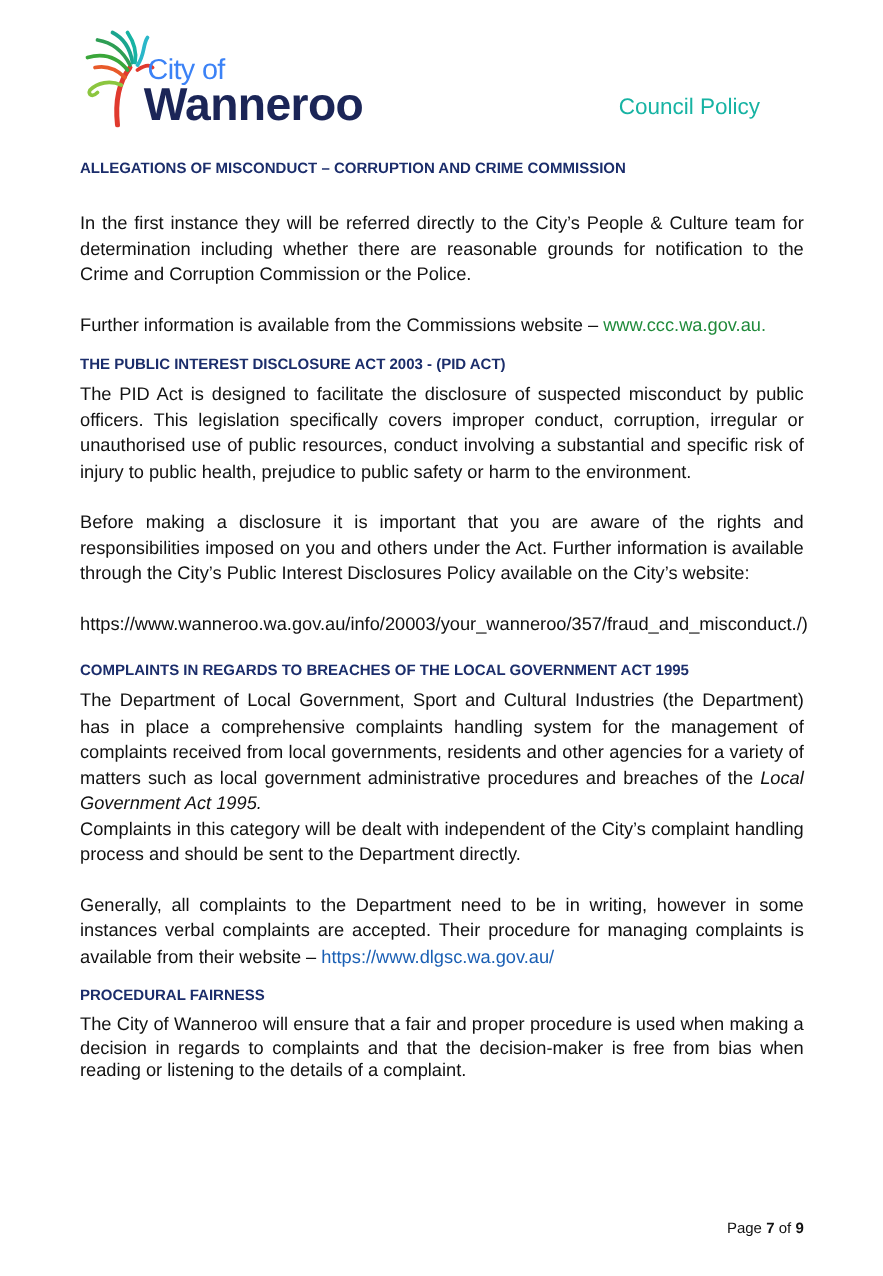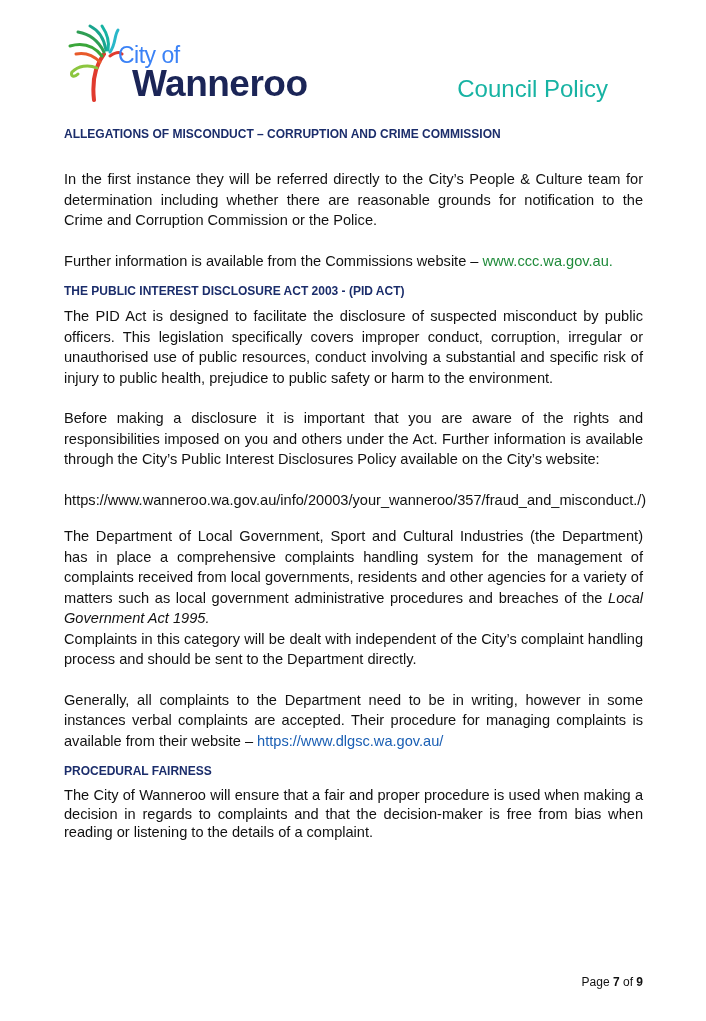--- a/index.html
+++ b/index.html
@@ -22,32 +22,32 @@
     .logo .city-of {
       position: absolute;
       left: 54px;
       top: 24px;
       font-size: 23px;
       color: #3b82f6;
       letter-spacing: -0.5px;
     }
     .logo .wanneroo {
       position: absolute;
-      left: 68px;
+      left: 51px;
       top: 45px;
       font-size: 37px;
       font-weight: bold;
       color: #1b2557;
       letter-spacing: -0.5px;
     }
     .doc-type {
       position: absolute;
       right: 98px;
       top: 75px;
-      font-size: 24px;
+      font-size: 18px;
       color: #17b3a3;
     }
     .content {
       position: absolute;
       left: 64px;
       top: 124px;
       width: 579px;
       font-size: 14.6px;
       line-height: 20.5px;
     }
@@ -118,20 +118,21 @@
     <div class="gap"></div>
     <p>Before making a disclosure it is important that you are aware of the rights and responsibilities imposed on you and others under the Act. Further information is available through the City’s Public Interest Disclosures Policy available on the City’s website:</p>
     <div class="gap"></div>
     <p style="text-align:center;">https://www.wanneroo.wa.gov.au/info/20003/your_wanneroo/357/fraud_and_misconduct./)</p>
     <div class="small-gap"></div>
   </section>
 
   <div class="sec-gap"></div>
 
   <section>
+    <h2>COMPLAINTS IN REGARDS TO BREACHES OF THE LOCAL GOVERNMENT ACT 1995</h2>
     <p>
       <span>The Department of Local Government, Sport and Cultural Industries (the Department) has in place a comprehensive complaints handling system for the management of complaints received from local governments, residents and other agencies for a variety of matters such as local government administrative procedures and breaches of the </span><i>Local Government Act 1995.</i>
     </p>
     <p>Complaints in this category will be dealt with independent of the City’s complaint handling process and should be sent to the Department directly.</p>
     <div class="gap"></div>
     <p>
       <span>Generally, all complaints to the Department need to be in writing, however in some instances verbal complaints are accepted.  Their procedure for managing complaints is available from their website – </span><a class="blue-link">https://www.dlgsc.wa.gov.au/</a>
     </p>
   </section>
 

